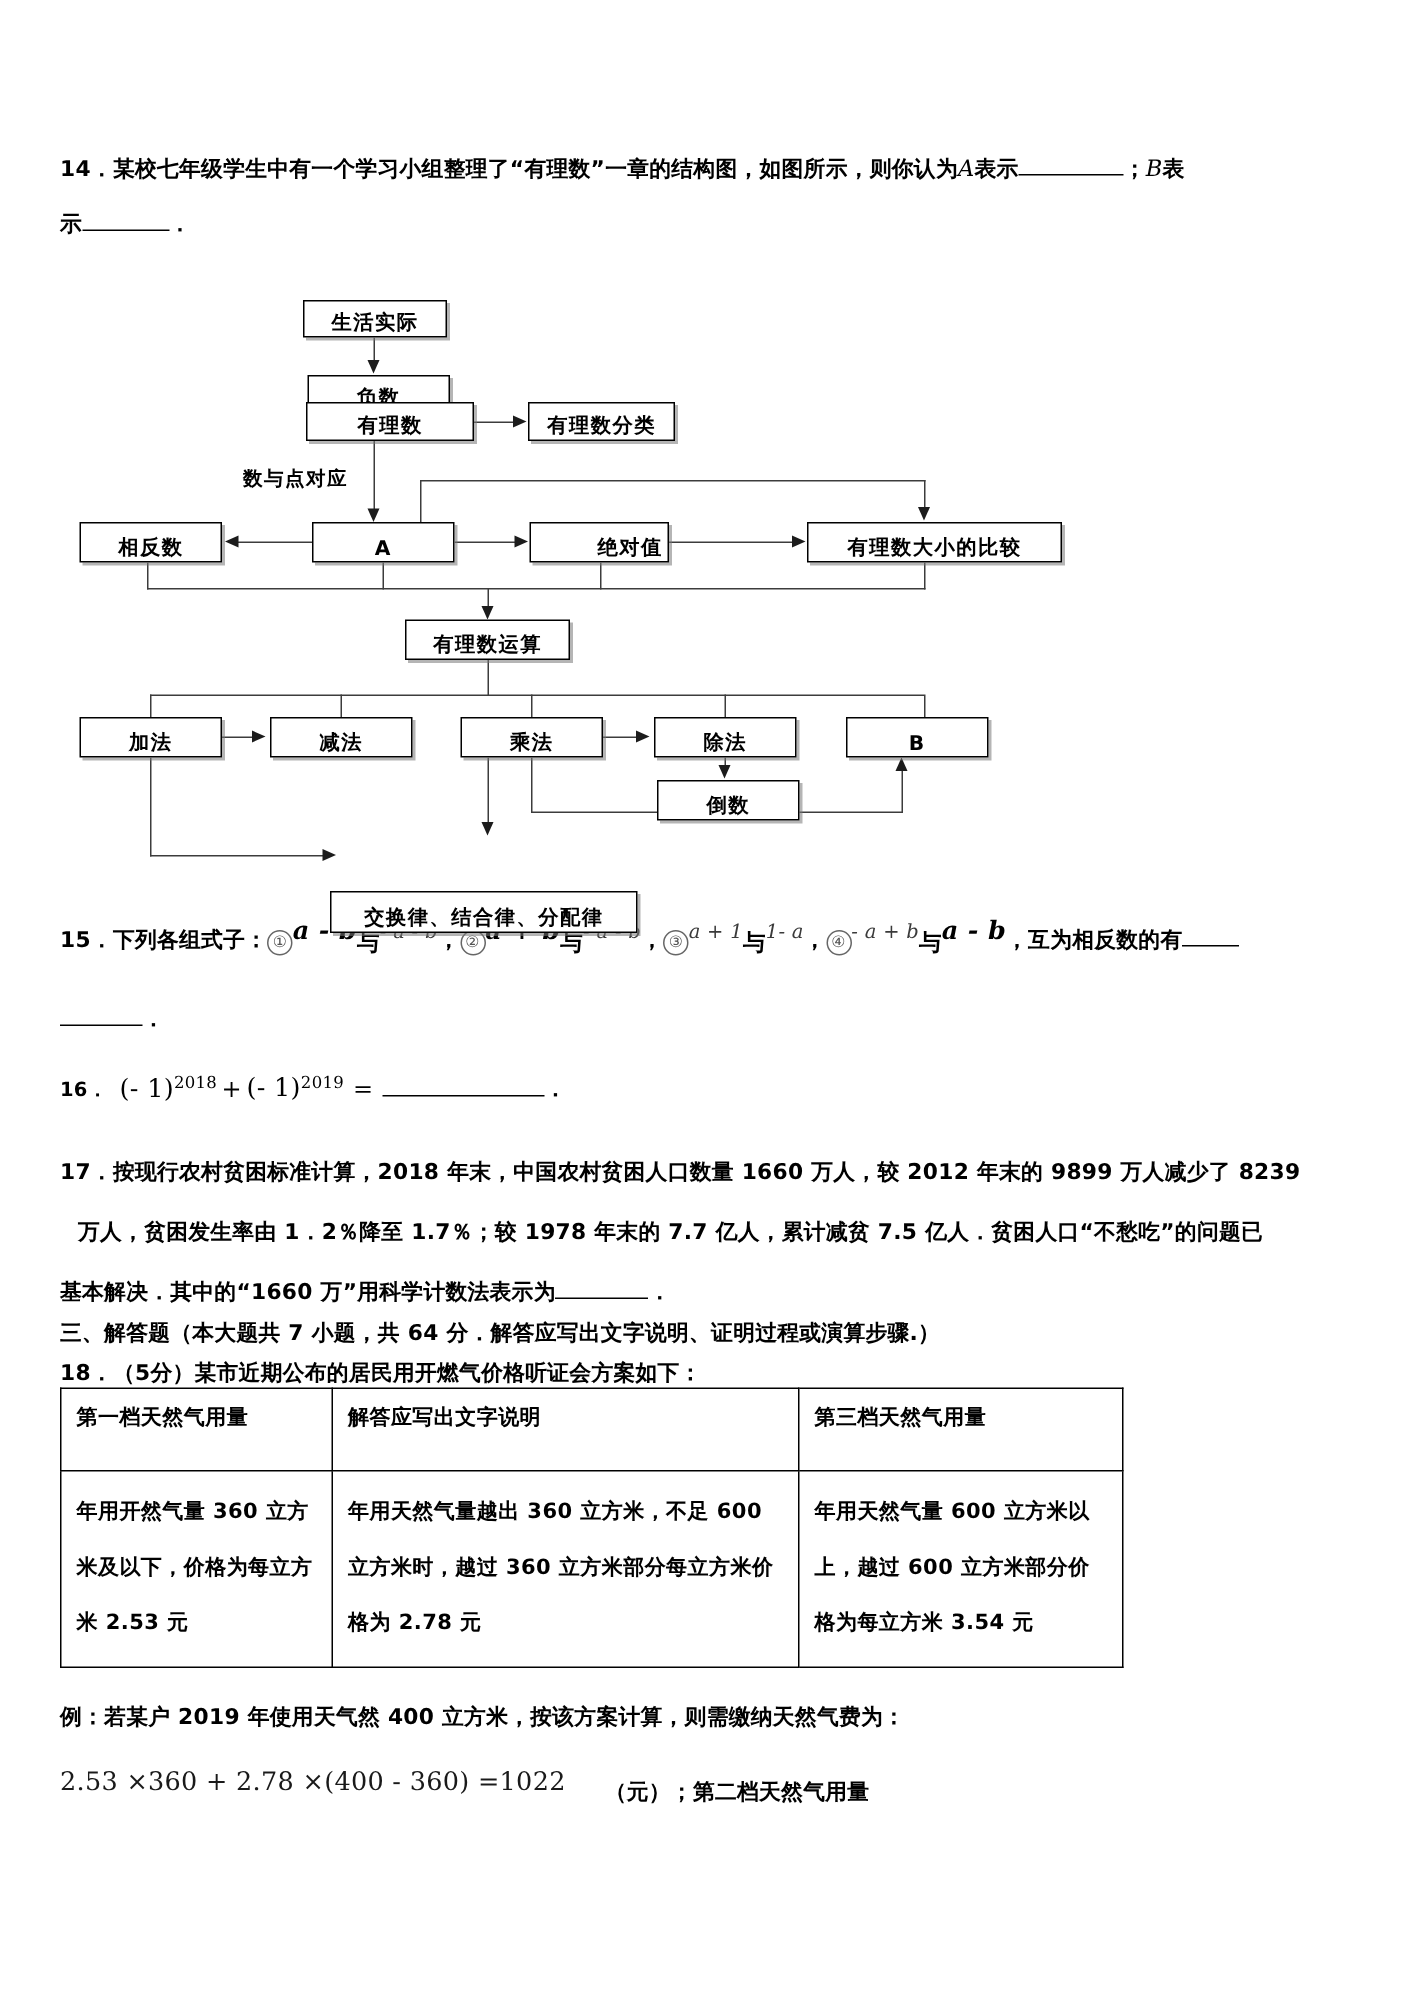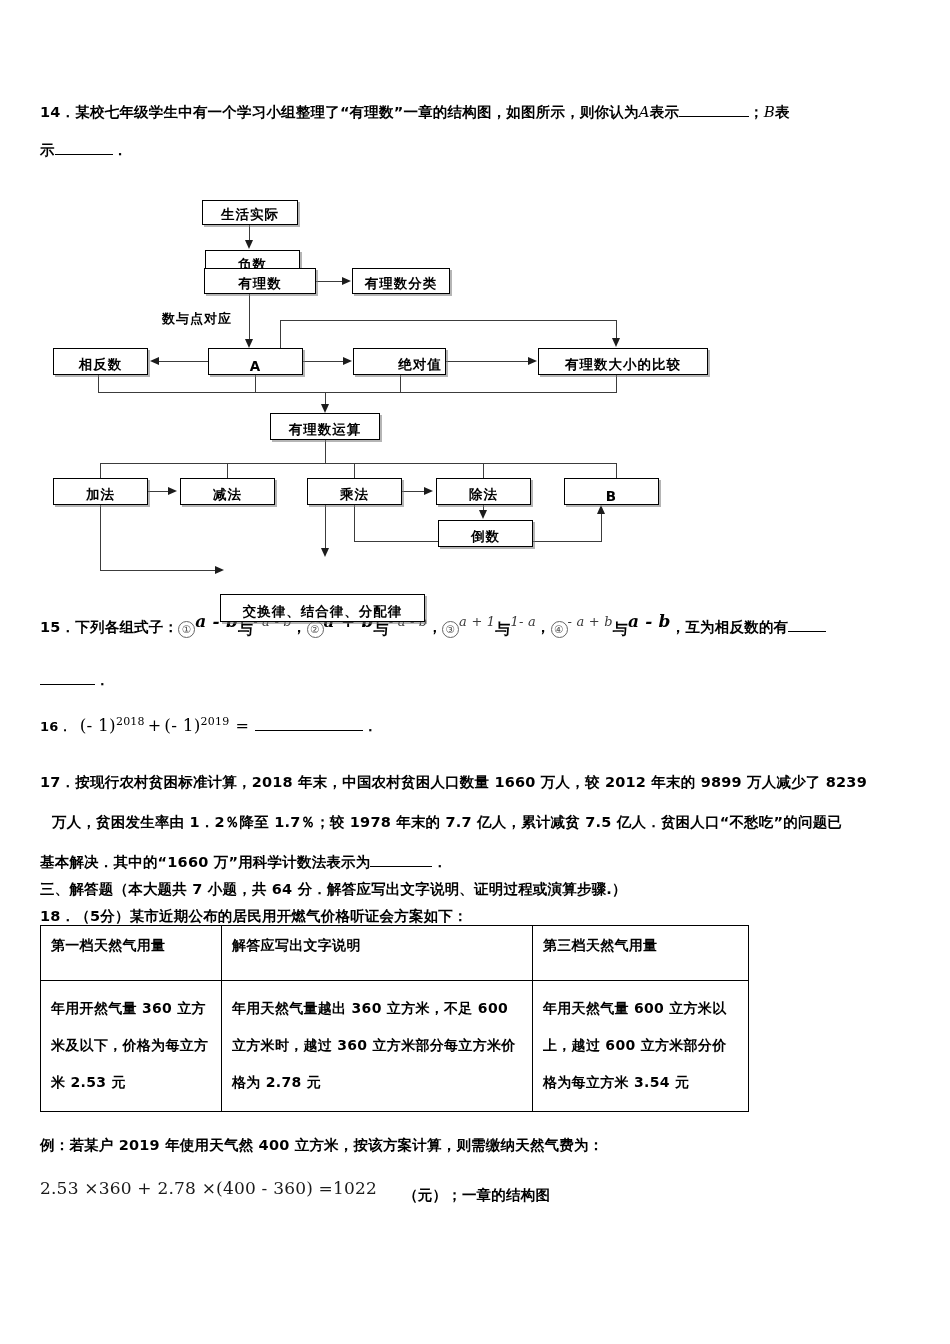--- a/index.html
+++ b/index.html
@@ -353,16 +353,16 @@
       <td class="col2">年用天然气量越出 360 立方米，不足 600 立方米时，越过 360 立方米部分每立方米价格为 2.78 元</td>
       <td class="col3">年用天然气量 600 立方米以上，越过 600 立方米部分价格为每立方米 3.54 元</td>
     </tr>
   </tbody>
     </table>
 
   <div class="qtext" style="left:40px; top:1132px; line-height:26px;">
     <span>例：若某户 2019 年使用天气然 400 立方米，按该方案计算，则需缴纳天然气费为：</span>
   </div>
   <div class="qtext" style="left:40px; top:1175px; line-height:26px;">
-    <span class="body-serif" style="font-weight:normal; font-size:17px; color:#1a1a1a;">2.53 ×360 + 2.78 ×(400 - 360) =1022</span><span style="margin-left:26px; position:relative; top:6px;">（元）；一章的结构图</span>
+    <span class="body-serif" style="font-weight:normal; font-size:17px; color:#1a1a1a;">2.53 ×360 + 2.78 ×(400 - 360) =1022</span><span style="margin-left:26px; position:relative; top:6px;">（元）；第二档天然气用量</span>
   </div>
 
 </div>
 
 </body></html>

